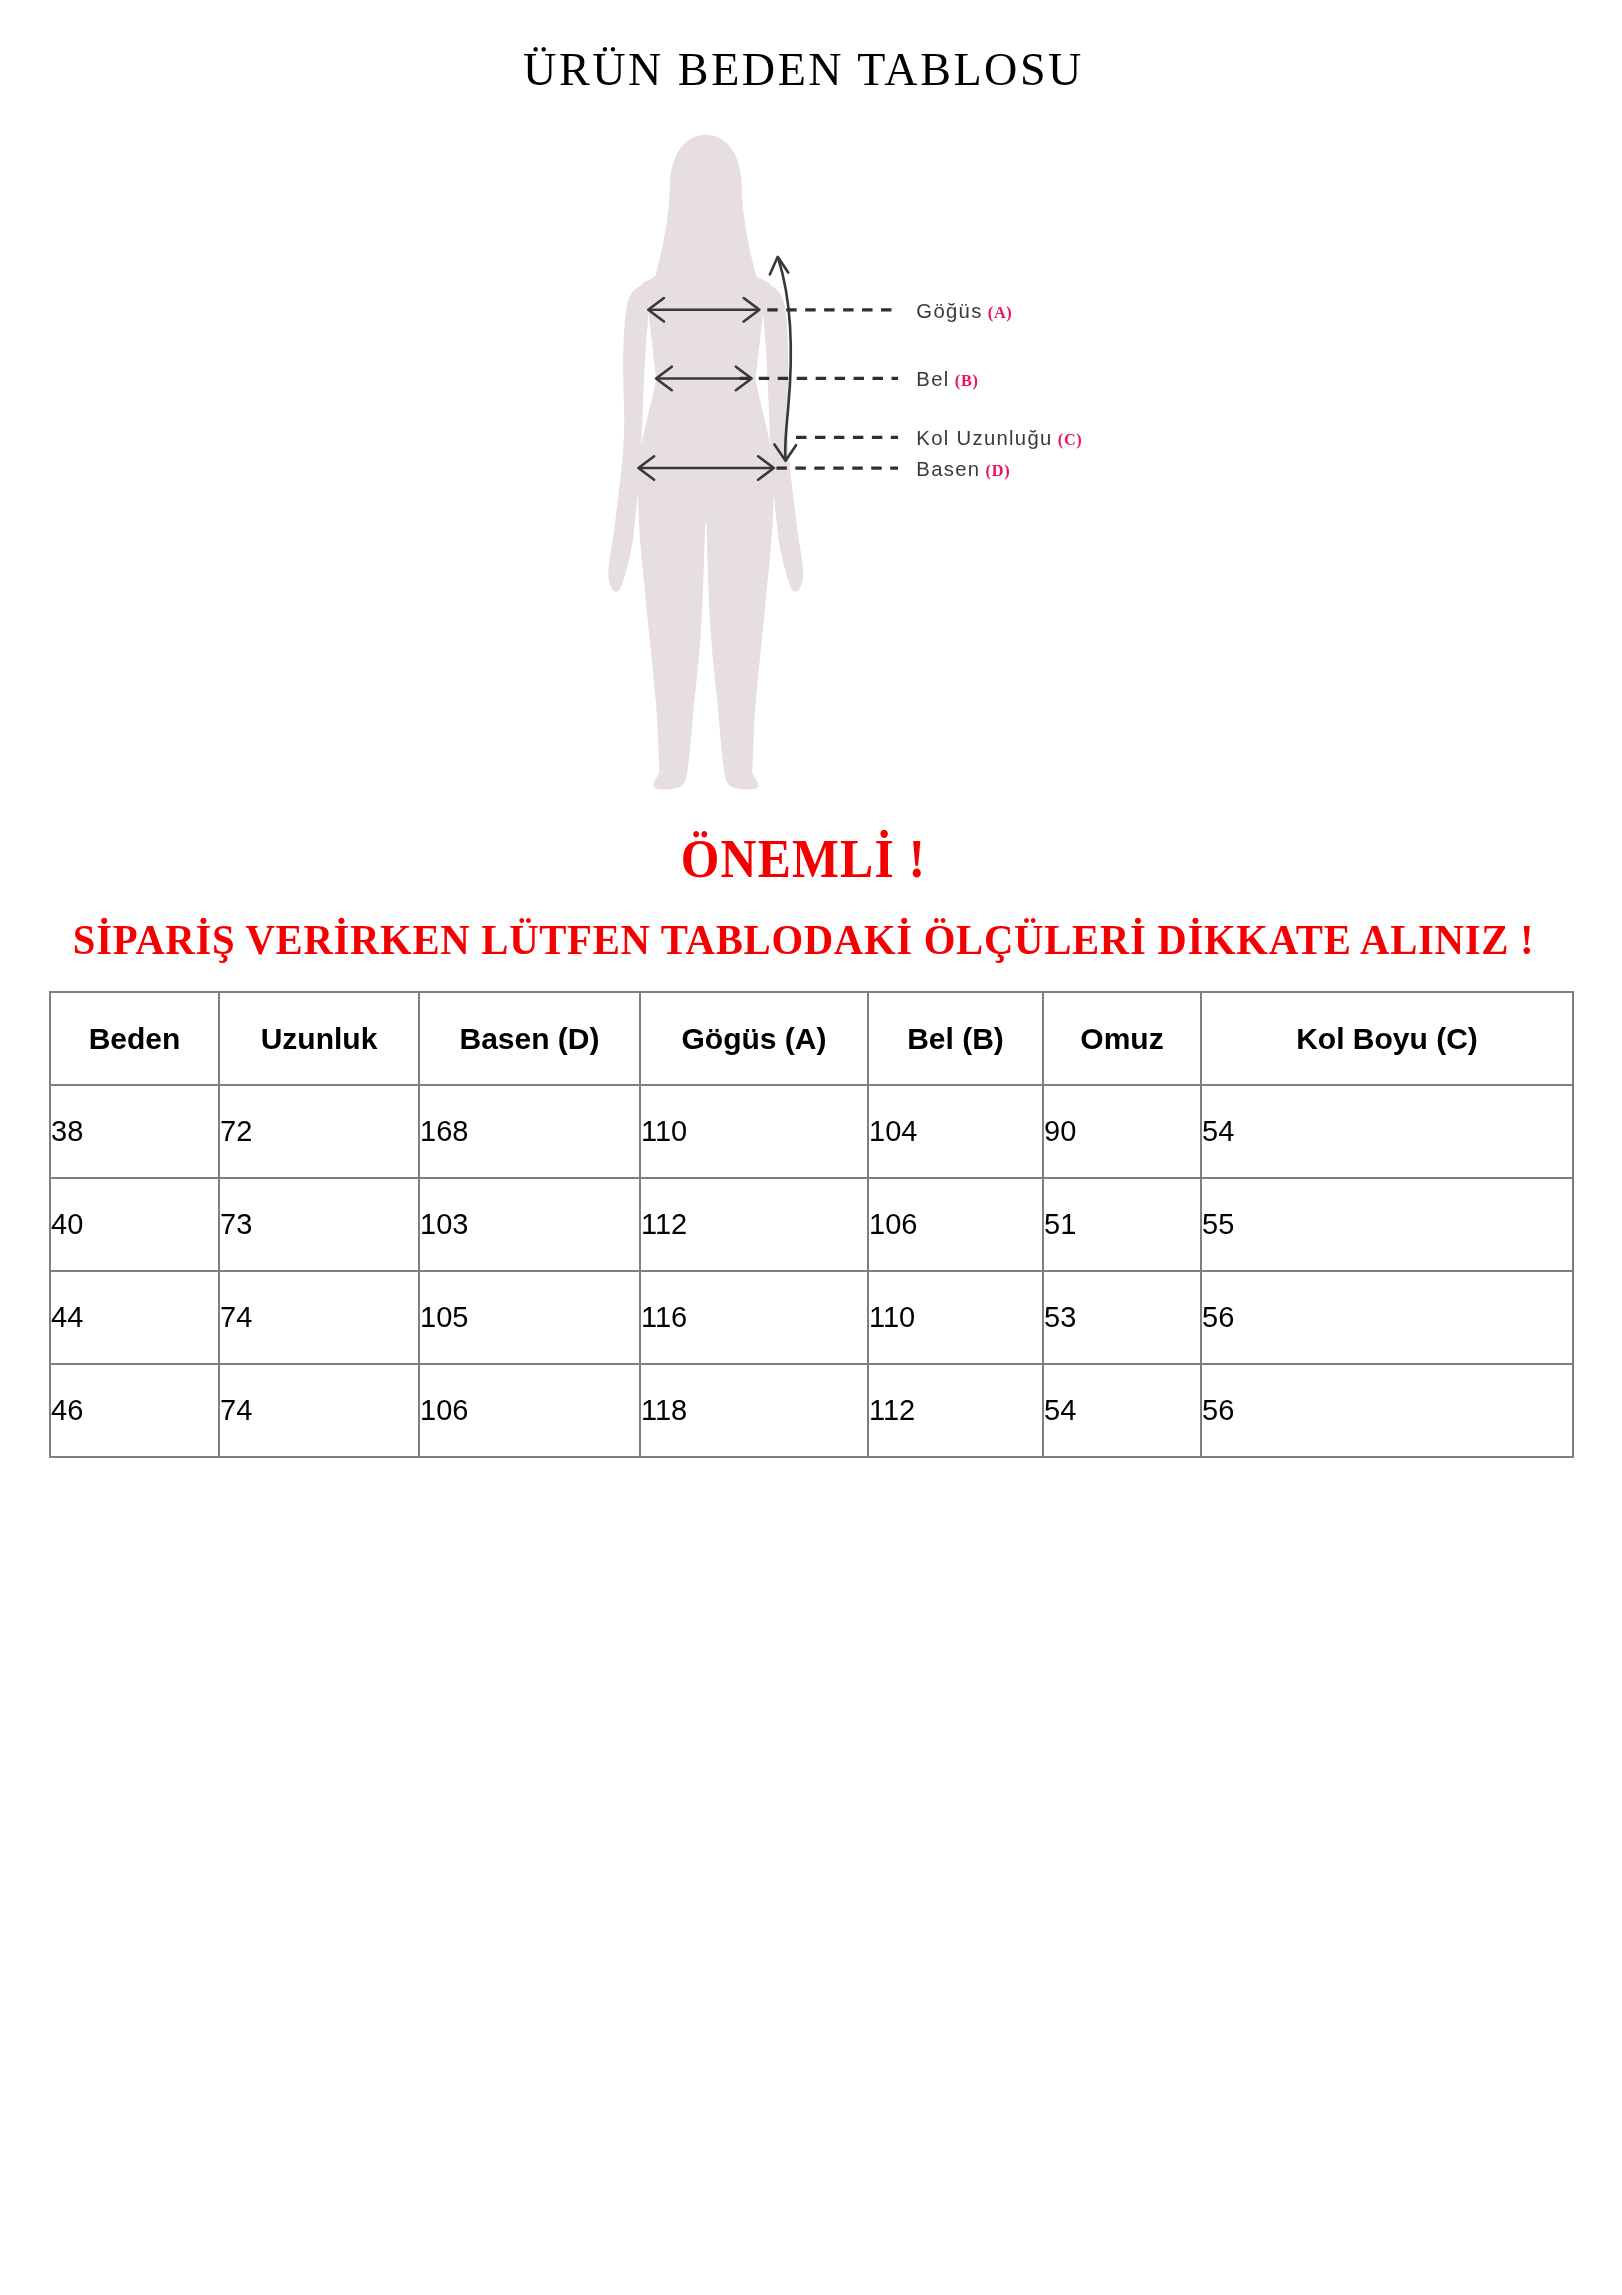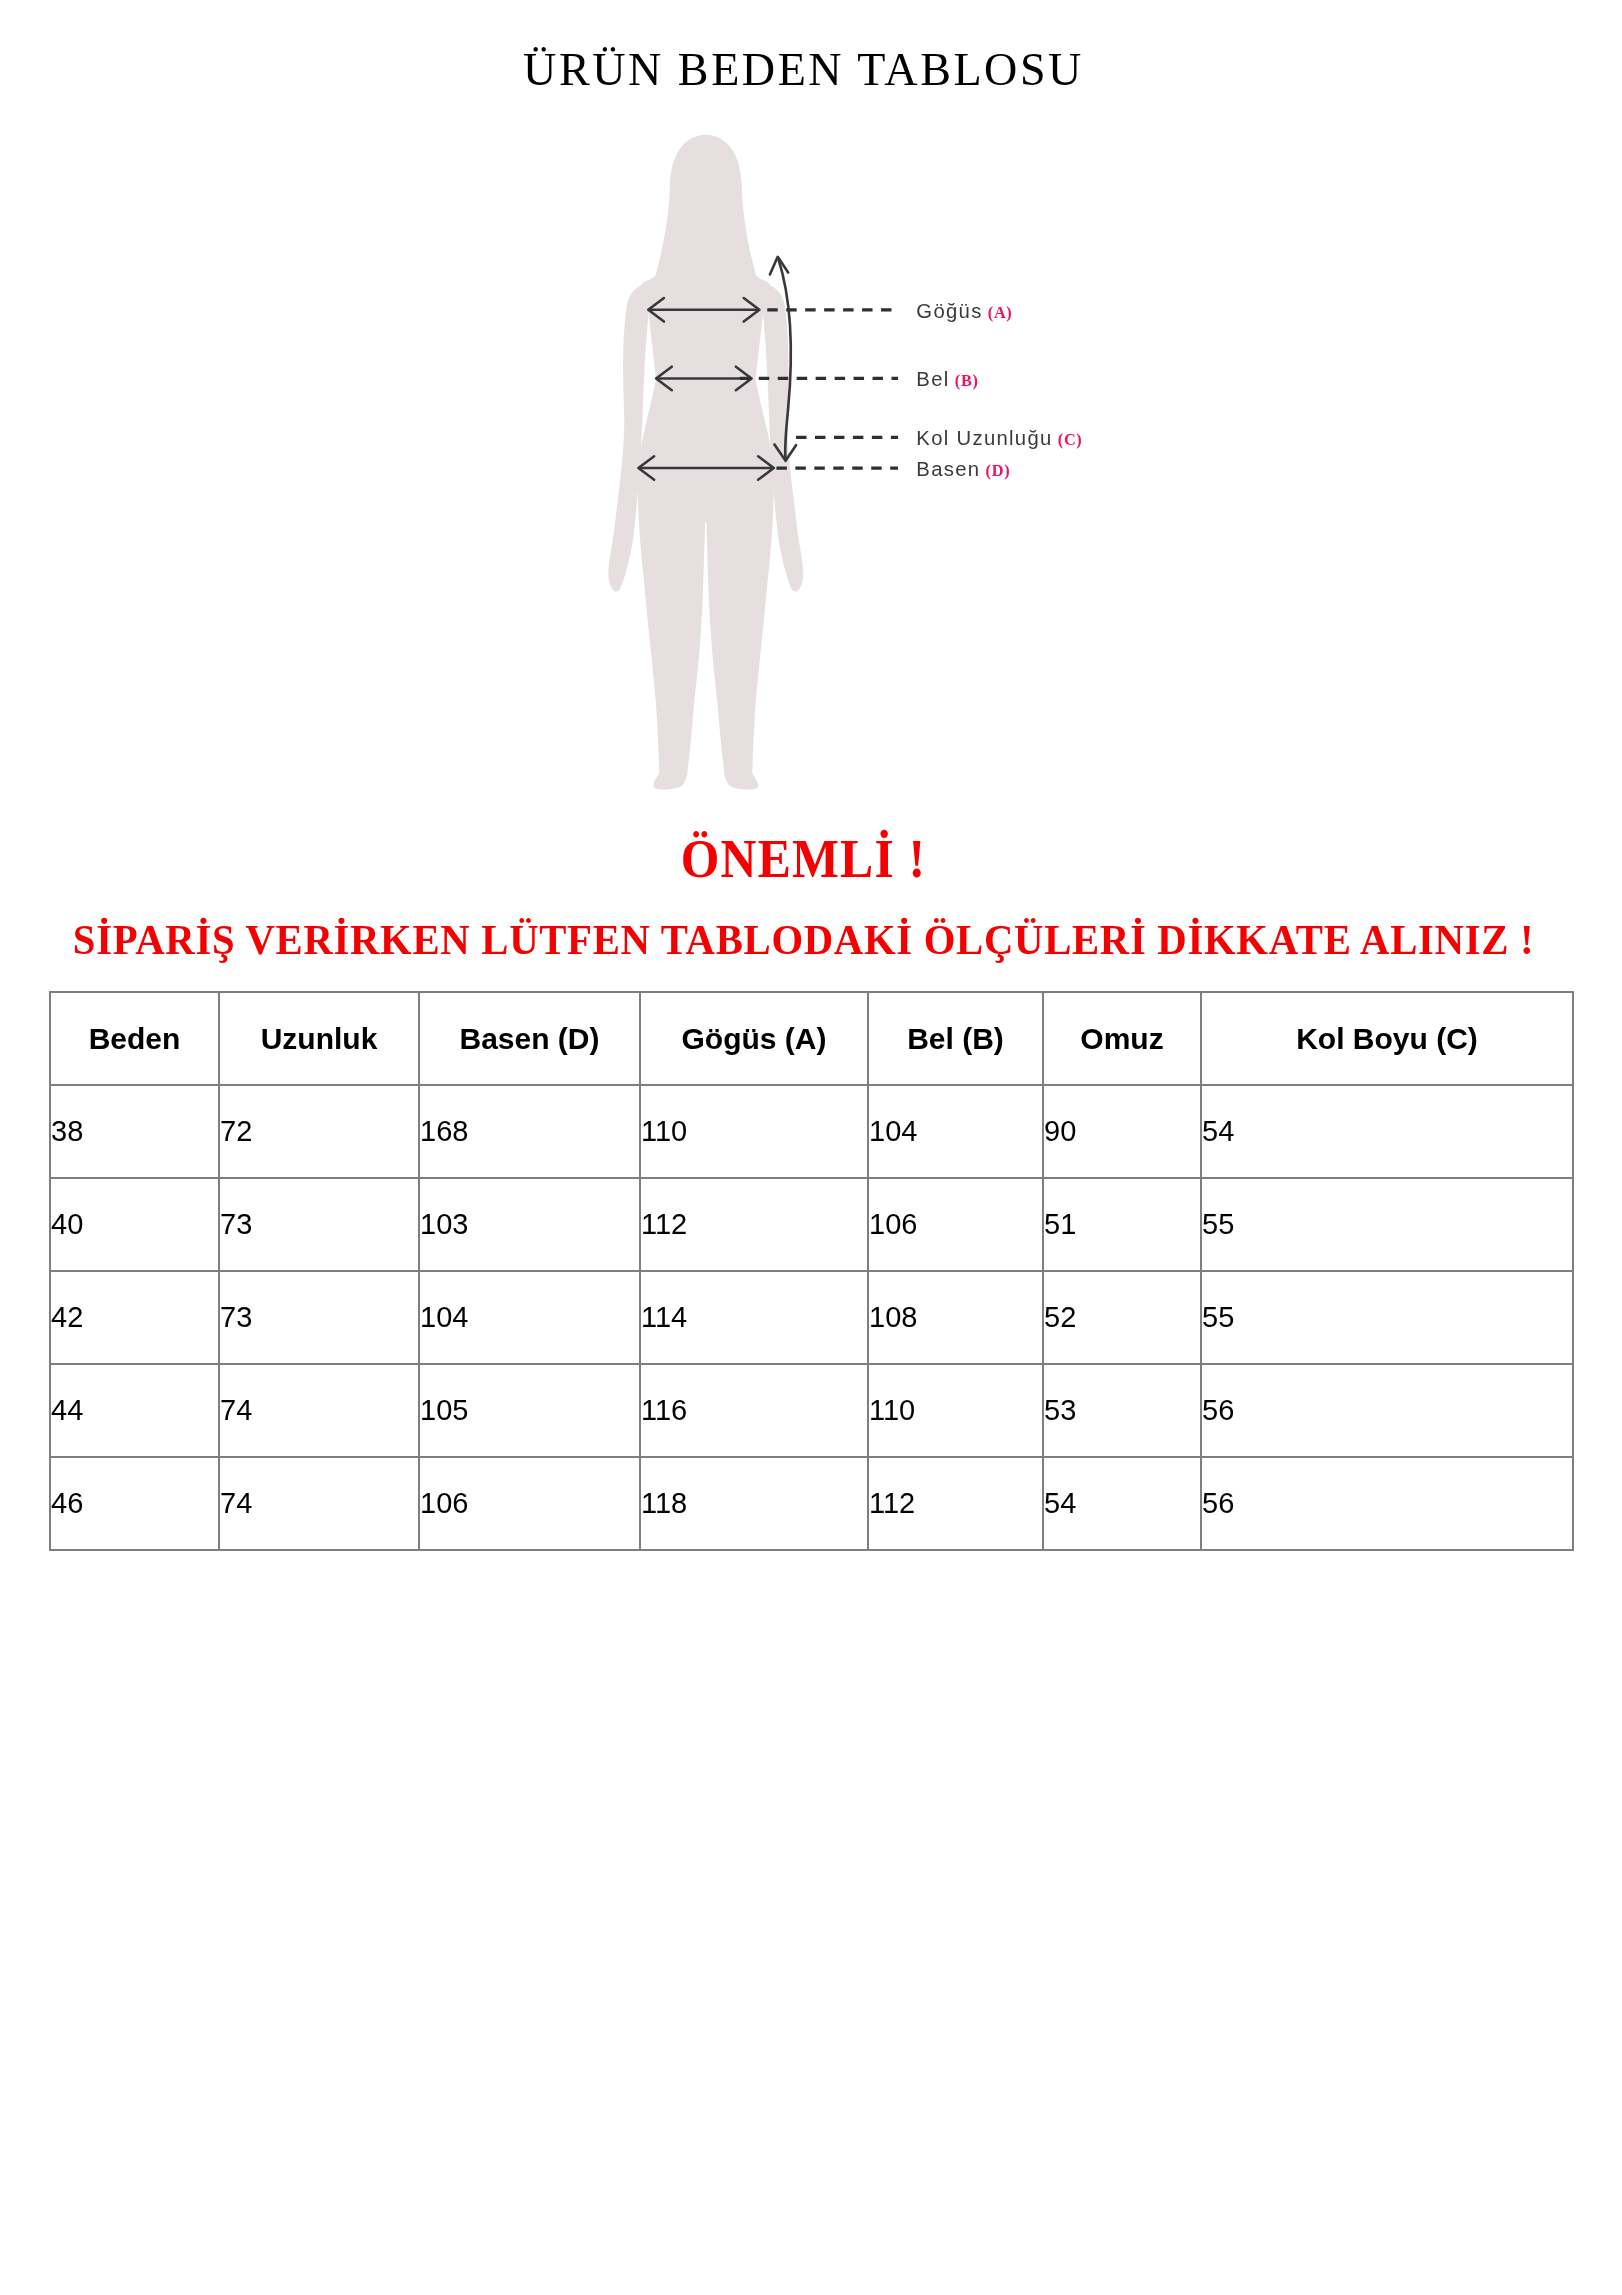--- a/index.html
+++ b/index.html
@@ -234,29 +234,20 @@
           <tr>
             <td>40</td>
             <td>73</td>
             <td>103</td>
             <td>112</td>
             <td>106</td>
             <td>51</td>
             <td>55</td>
           </tr>
           <tr>
-            <td>42</td>
-            <td>73</td>
-            <td>104</td>
-            <td>114</td>
-            <td>108</td>
-            <td>52</td>
-            <td>55</td>
-          </tr>
-          <tr>
             <td>44</td>
             <td>74</td>
             <td>105</td>
             <td>116</td>
             <td>110</td>
             <td>53</td>
             <td>56</td>
           </tr>
           <tr>
             <td>46</td>

